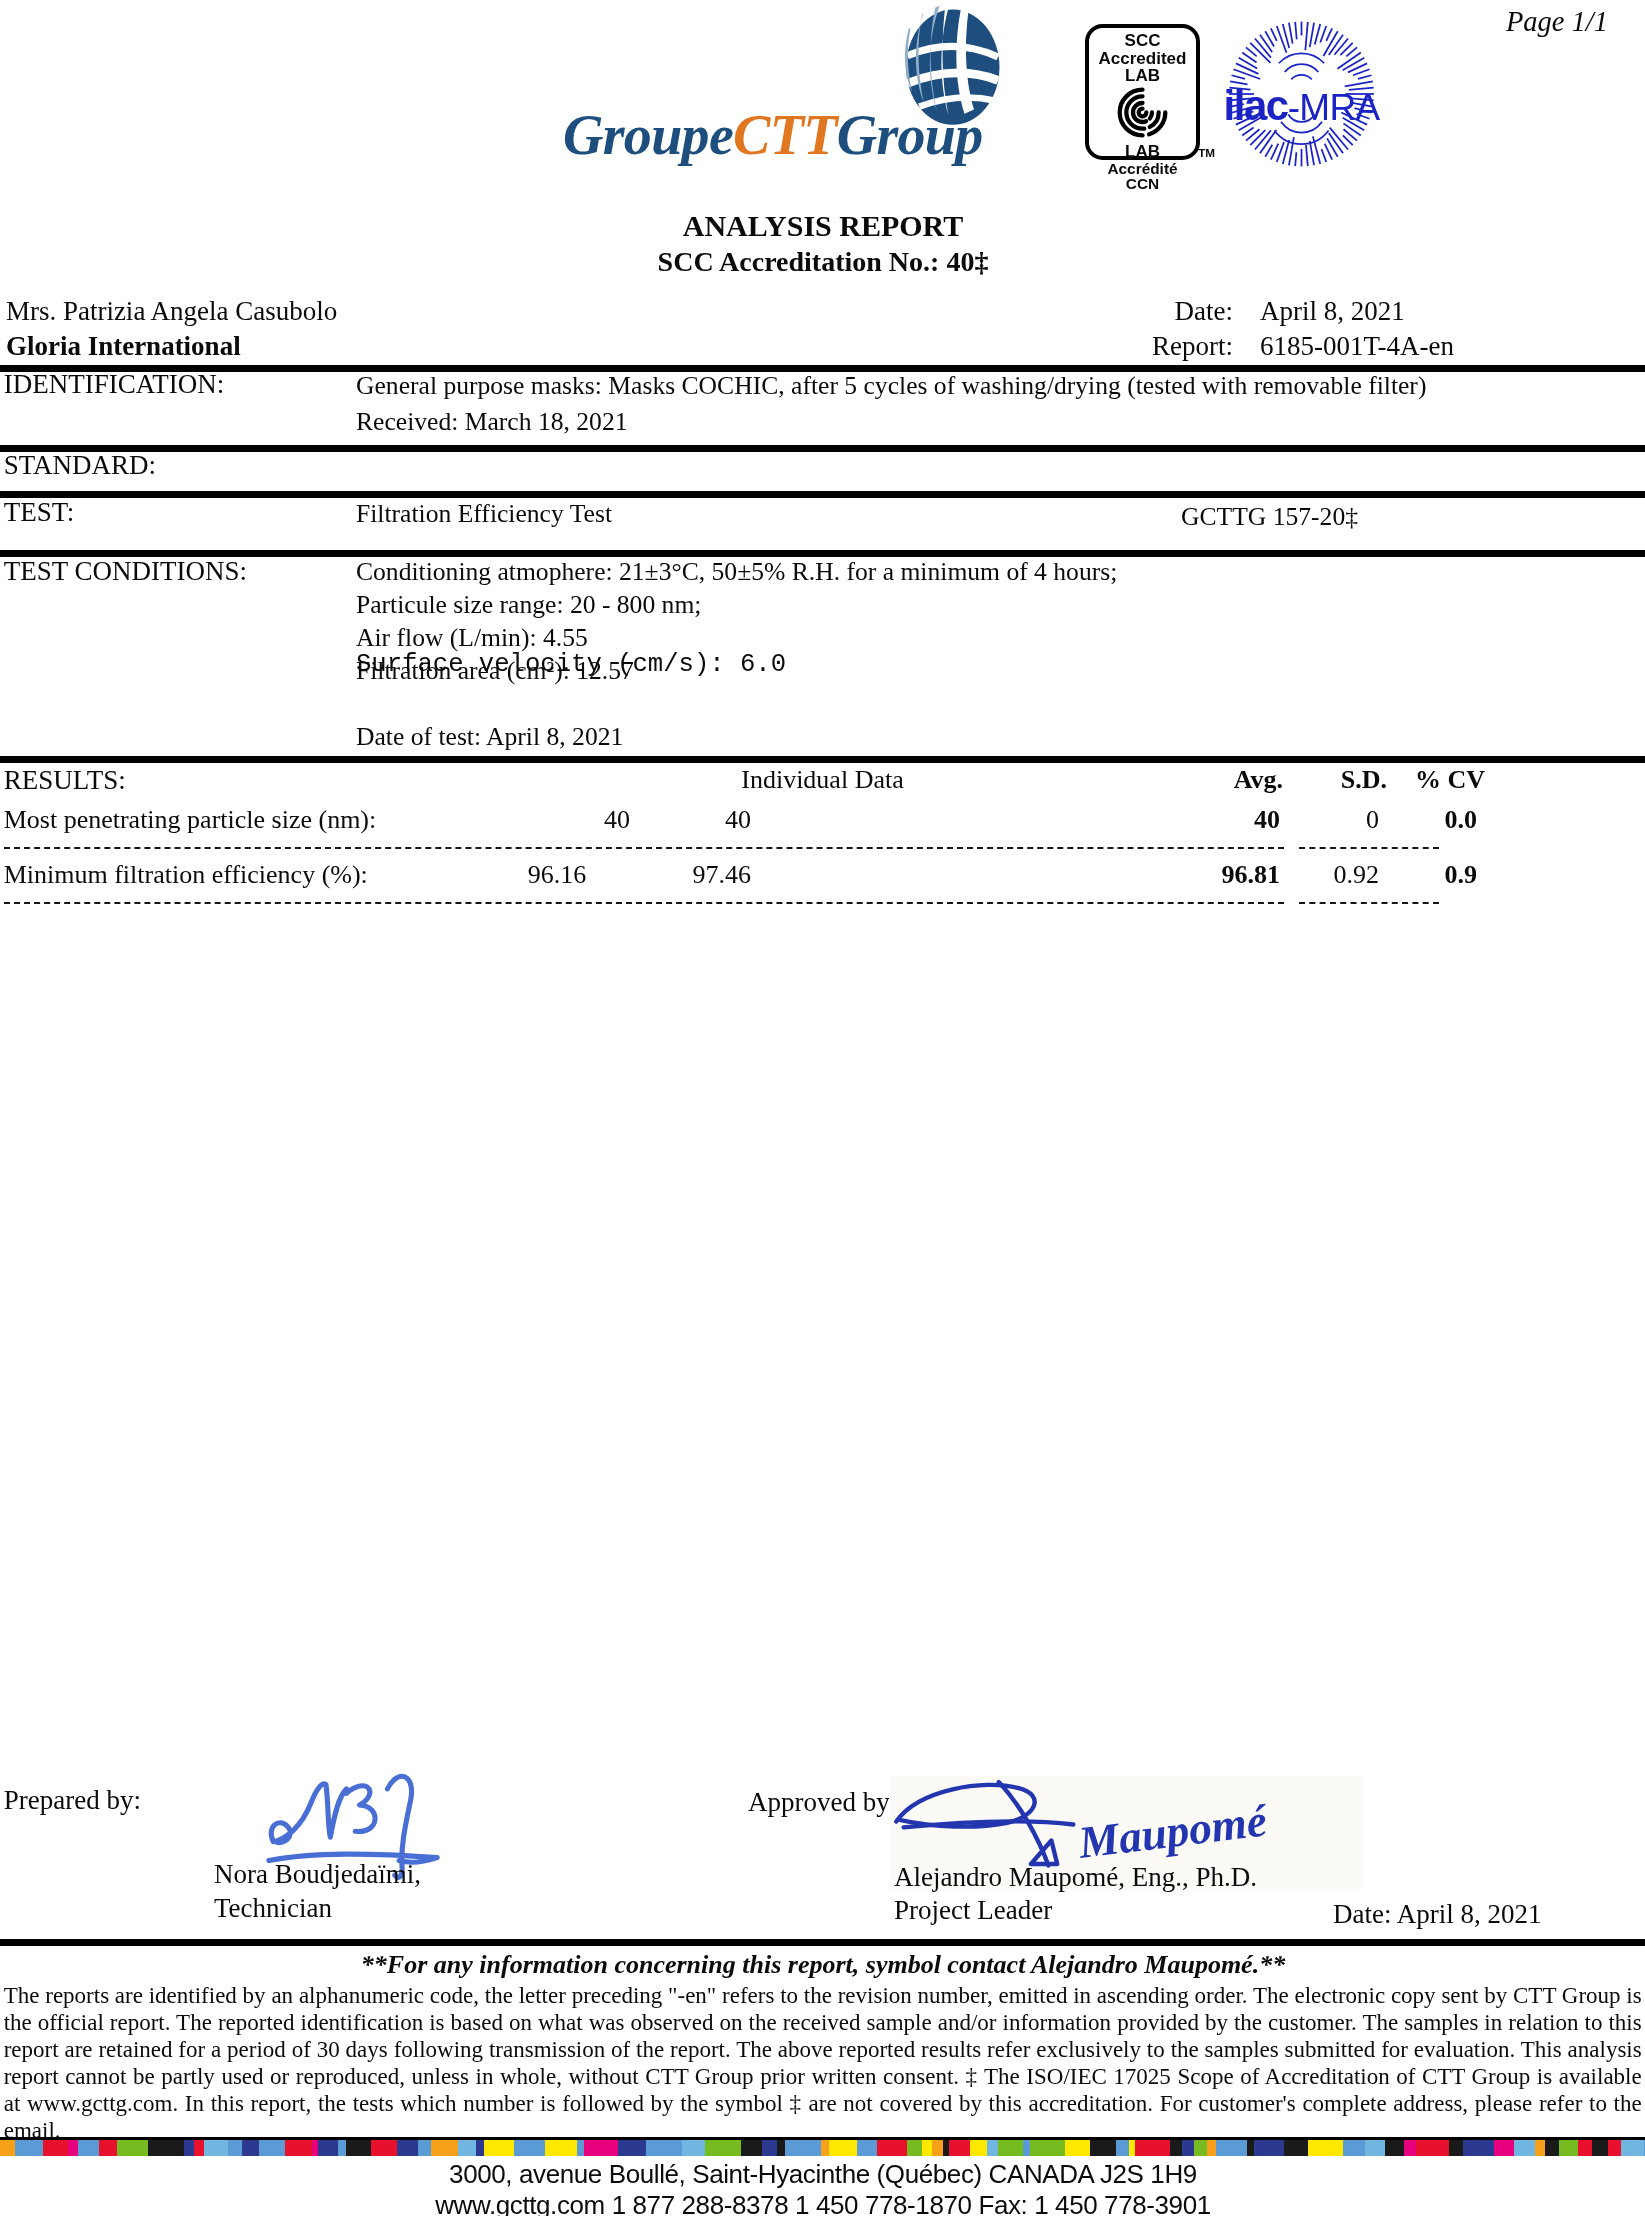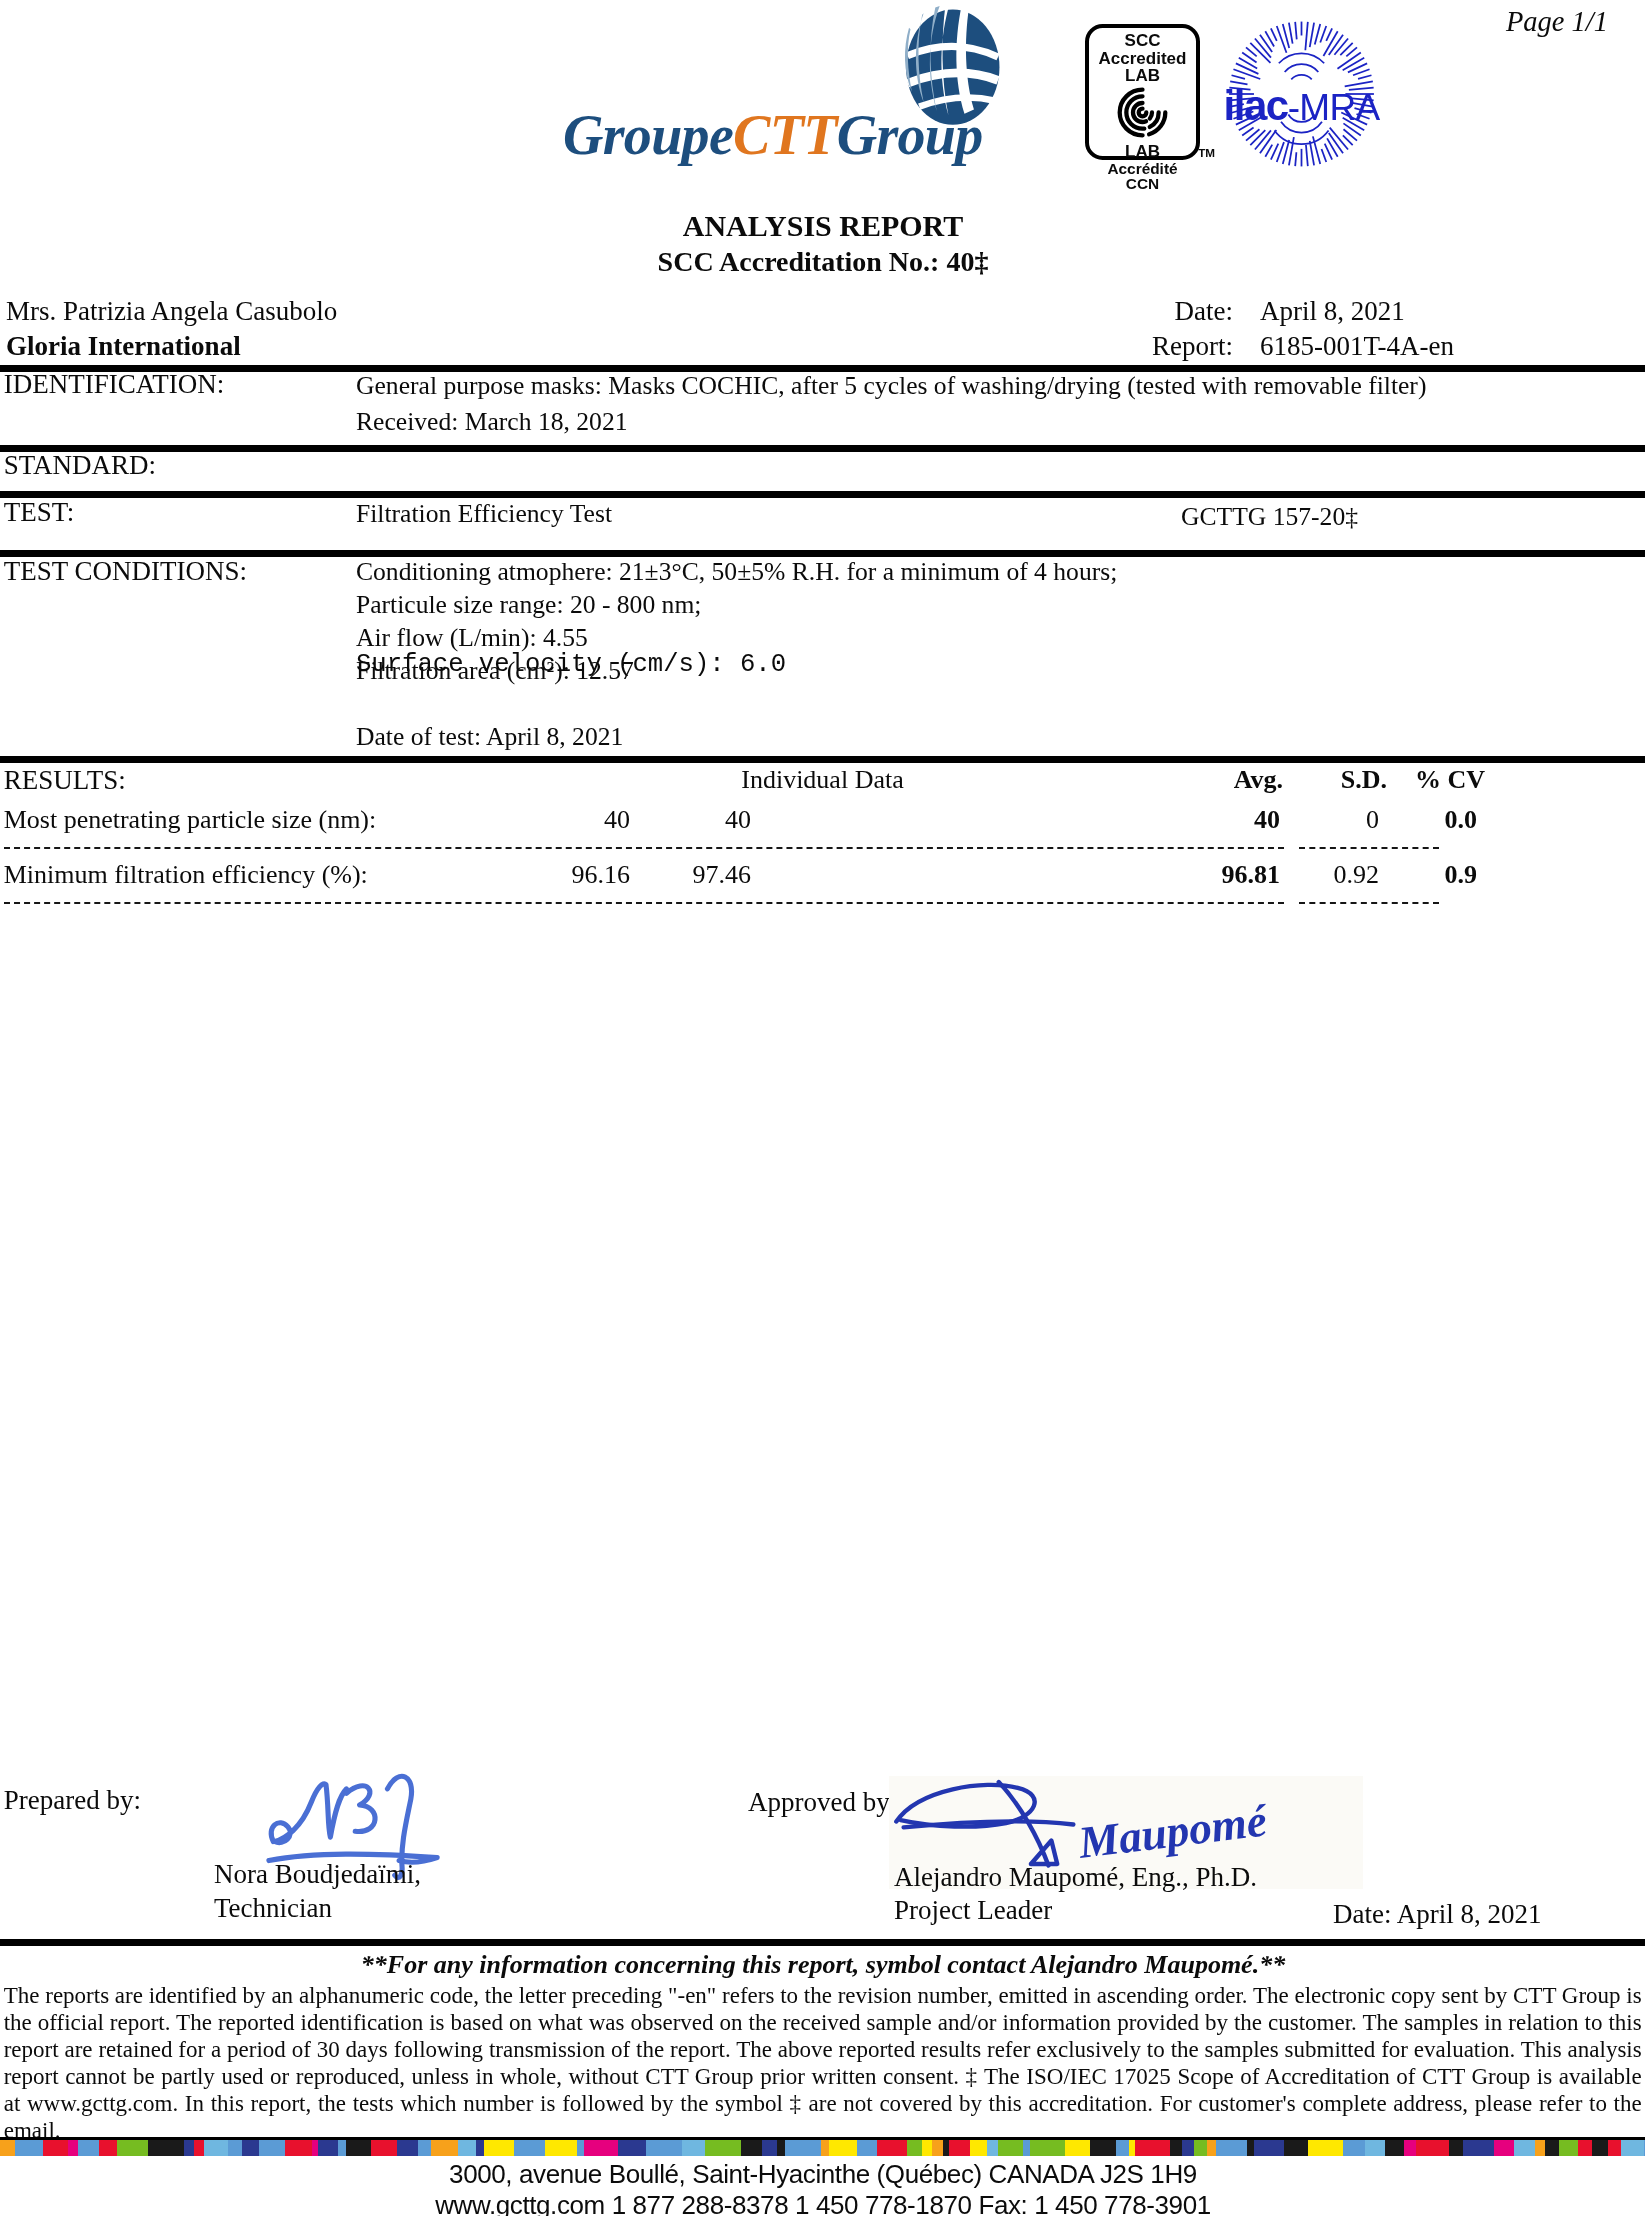--- a/index.html
+++ b/index.html
@@ -230,21 +230,21 @@
     <div class="abs serif36 right" style="left:605px;top:805px;width:146px;">40</div>
     <div class="abs serif36 bold right" style="left:1137px;top:805px;width:143px;">40</div>
     <div class="abs serif36 right" style="left:1236px;top:805px;width:143px;">0</div>
     <div class="abs serif36 bold right" style="left:1334px;top:805px;width:143px;">0.0</div>
   </div>
   <div class="dash" style="left:3.7px;top:847px;width:1280px;"></div>
   <div class="dash" style="left:1299px;top:847px;width:140px;"></div>
 
   <div>
     <div class="abs serif36" style="left:3.7px;top:860px;">Minimum filtration efficiency (%):</div>
-    <div class="abs serif36 right" style="left:484px;top:860px;width:146px;">96.16</div>
+    <div class="abs serif36 right" style="left:484px;top:860px;width:146px;text-align:center;">96.16</div>
     <div class="abs serif36 right" style="left:605px;top:860px;width:146px;">97.46</div>
     <div class="abs serif36 bold right" style="left:1137px;top:860px;width:143px;">96.81</div>
     <div class="abs serif36 right" style="left:1236px;top:860px;width:143px;">0.92</div>
     <div class="abs serif36 bold right" style="left:1334px;top:860px;width:143px;">0.9</div>
   </div>
   <div class="dash" style="left:3.7px;top:902px;width:1280px;"></div>
   <div class="dash" style="left:1299px;top:902px;width:140px;"></div>
 
   <div class="abs serif37" style="left:3.7px;top:1785px;">Prepared by:</div>
   <div class="abs" style="left:263px;top:1764px;width:183px;height:128px;">

